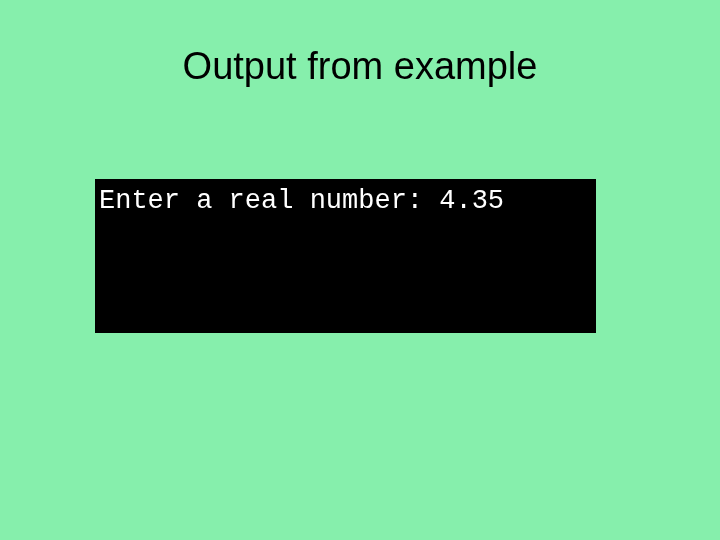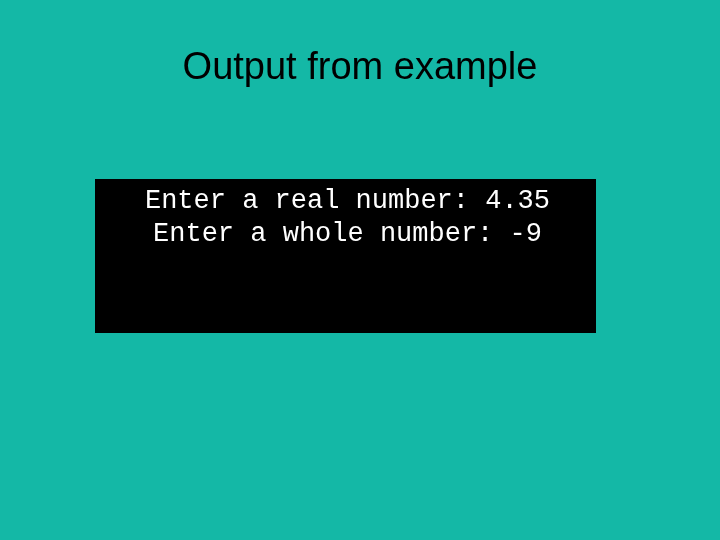--- a/index.html
+++ b/index.html
@@ -14,21 +14,21 @@
     overflow: hidden;
     position: relative;
   }
 
   #slide {
     position: absolute;
     left: 0;
     top: 0;
     width: 720px;
     height: 540px;
-    background: #14b8a6;
+    background: #86efac;
   }
 
   #slide-title {
     position: absolute;
     left: 0;
     top: 43px;
     width: 720px;
     text-align: center;
     font-family: "Liberation Sans", sans-serif;
     font-size: 38px;
@@ -58,27 +58,26 @@
     line-height: 33px;
     color: #ffffff;
     white-space: pre;
     letter-spacing: 0px;
   }
 
   .console-line {
     display: block;
     white-space: pre;
     height: 33px;
-    text-align: center;
   }
 </style>
 </head>
 <body>
 
 <div id="slide">
 
   <div id="slide-title">Output from example</div>
 
   <div id="console-window">
-    <div id="console-output"><span class="console-line">Enter a real number: 4.35</span><span class="console-line">Enter a whole number: -9</span></div>
+    <div id="console-output"><span class="console-line">Enter a real number: 4.35</span></div>
   </div>
 
 </div>
 
 </body></html>

